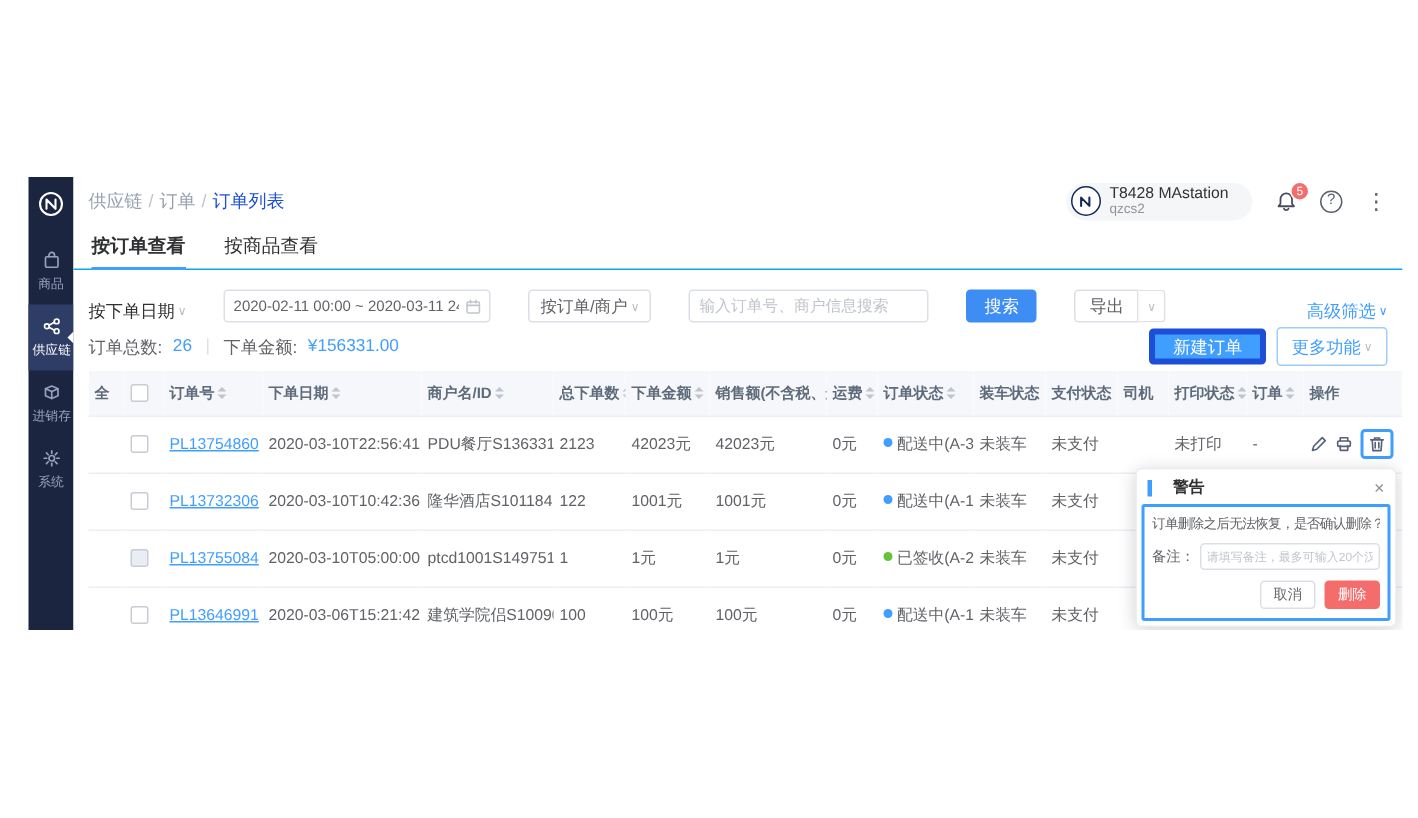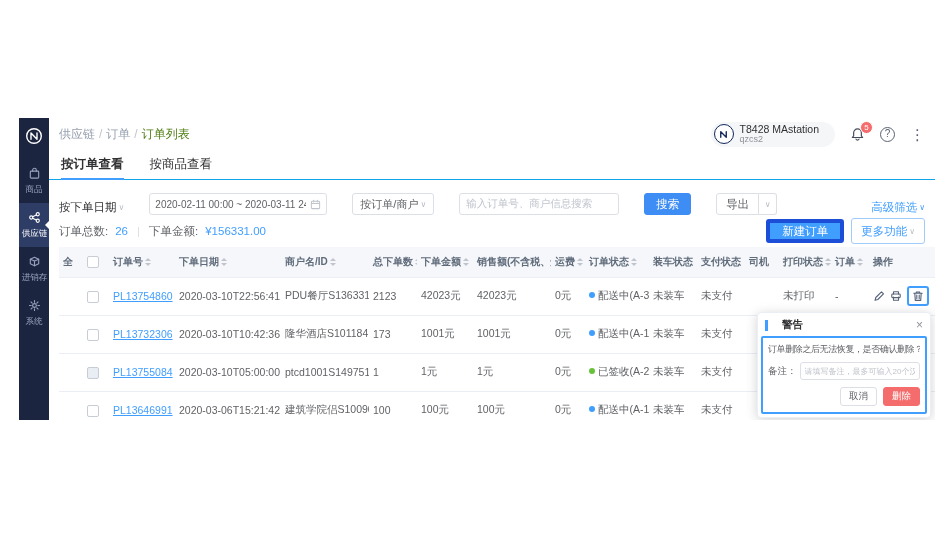--- a/index.html
+++ b/index.html
@@ -18,21 +18,21 @@
   .nav-icon { line-height:0; }
   .nav-icon svg { width:13px; height:13px; stroke:currentColor; fill:none; stroke-width:1.2; stroke-linecap:round; stroke-linejoin:round; }
   .nav-label { font-size:9px; white-space:nowrap; transform:scale(.95); }
 
   
   .main { flex:1; min-width:0; display:flex; flex-direction:column; position:relative; background:#fff; }
 
   .topbar { height:32px; display:flex; align-items:center; justify-content:space-between; padding:0 10px; }
   .breadcrumb { font-size:12px; color:#97a0af; }
   .breadcrumb .sep { margin:0 4px; color:#c0c4cc; }
-  .breadcrumb .current { color:#4d7c0f;font-family:Liberation Mono, monospace; }
+  .breadcrumb .current { color:#1d4ed8;font-family:Liberation Mono, monospace; }
   .topbar-right { display:flex; align-items:center; gap:15px; }
   .user-chip { display:flex; align-items:center; gap:6px; background:#f4f6f8; border-radius:14px; height:25px; padding:2px 16px 2px 3px; cursor:pointer; }
   .avatar { width:20px; height:20px; border-radius:50%; background:#fff; border:1.4px solid #12275a; display:flex; align-items:center; justify-content:center; line-height:0; }
   .user-name { font-size:10.5px; color:#303133; line-height:1.15; }
   .user-id { font-size:9px; color:#909399; line-height:1.1; }
   .iconbtn { position:relative; color:#454c5b; cursor:pointer; line-height:0; }
   .badge { position:absolute; top:-6px; right:-8px; min-width:13px; height:13px; background:#f56c6c; color:#fff;
            font-size:8px; line-height:11px; text-align:center; border-radius:7px; border:1px solid #fff; padding:0 2px; }
   .help-circle { width:15px; height:15px; border-radius:50%; border:1.3px solid #5a6270; color:#5a6270;
                  font-size:10px; display:flex; align-items:center; justify-content:center; cursor:pointer; line-height:1; }
@@ -43,21 +43,21 @@
   .tab.active { font-weight:700; }
   .tab.active::after { content:""; position:absolute; left:0; right:0; bottom:-1px; height:2px; background:#409eff; }
 
   
   .filters { height:35px; display:flex; align-items:flex-end; gap:25px; padding:0 10px; font-size:11.5px; color:#303133; }
   .caret { font-size:8px; color:#b8bdc6; margin-left:2px; }
   .field-label { display:flex; align-items:center; cursor:pointer; white-space:nowrap; }
   .date-input { width:178px; height:22px; border:1px solid #dcdfe6; border-radius:3px; display:flex; align-items:center; padding:0 5px; gap:4px; }
   .date-input input { border:0; outline:0; flex:1; font-size:10px; color:#606266; font-family:inherit; min-width:0; background:transparent; }
   .select-box { height:22px; border:1px solid #dcdfe6; border-radius:3px; display:flex; align-items:center; padding:0 7px; cursor:pointer; white-space:nowrap; font-size:11px; color:#606266; }
-  .kw-input { width:160px; height:22px; border:1px solid #dcdfe6; border-radius:3px; padding:0 6px; font-size:10.5px; color:#606266; outline:0; font-family:Liberation Mono, monospace; }
+  .kw-input { width:160px; height:22px; border:1px solid #dcdfe6; border-radius:3px; padding:0 6px; font-size:10.5px; color:#606266; outline:0; font-family:Liberation Serif, serif; }
   .kw-input::placeholder, .remark-input::placeholder { color:#c0c4cc; }
   .btn { font-family:inherit; cursor:pointer; }
   .btn-search { height:22px; padding:0 11px; background:#3d8df5; color:#fff; border:1px solid #3d8df5; border-radius:3px; font-size:11.5px; }
   .split-btn { display:flex; height:22px; }
   .split-main { padding:0 9px; background:#fff; border:1px solid #dcdfe6; border-radius:3px 0 0 3px; font-size:11.5px; color:#606266; }
   .split-caret { width:18px; background:#fff; border:1px solid #dcdfe6; border-left:0; border-radius:0 3px 3px 0; color:#b8bdc6; font-size:8px; }
   .spacer { flex:1; }
   .advanced { color:#409eff; font-size:11.5px; display:flex; align-items:center; cursor:pointer; white-space:nowrap; }
   .advanced .caret { color:#409eff; }
 
@@ -349,21 +349,21 @@
                 </span>
               </td>
             </tr>
 
             <tr>
               <td></td>
               <td><span class="cb"></span></td>
               <td><a class="link">PL13732306</a></td>
               <td>2020-03-10T10:42:36</td>
               <td>隆华酒店S101184</td>
-              <td>173</td>
+              <td>122</td>
               <td>1001元</td>
               <td>1001元</td>
               <td>0元</td>
               <td><span class="dot dot-blue"></span><span>配送中(A-1-1)</span></td>
               <td>未装车</td>
               <td>未支付</td>
               <td></td>
               <td></td>
               <td></td>
               <td></td>

